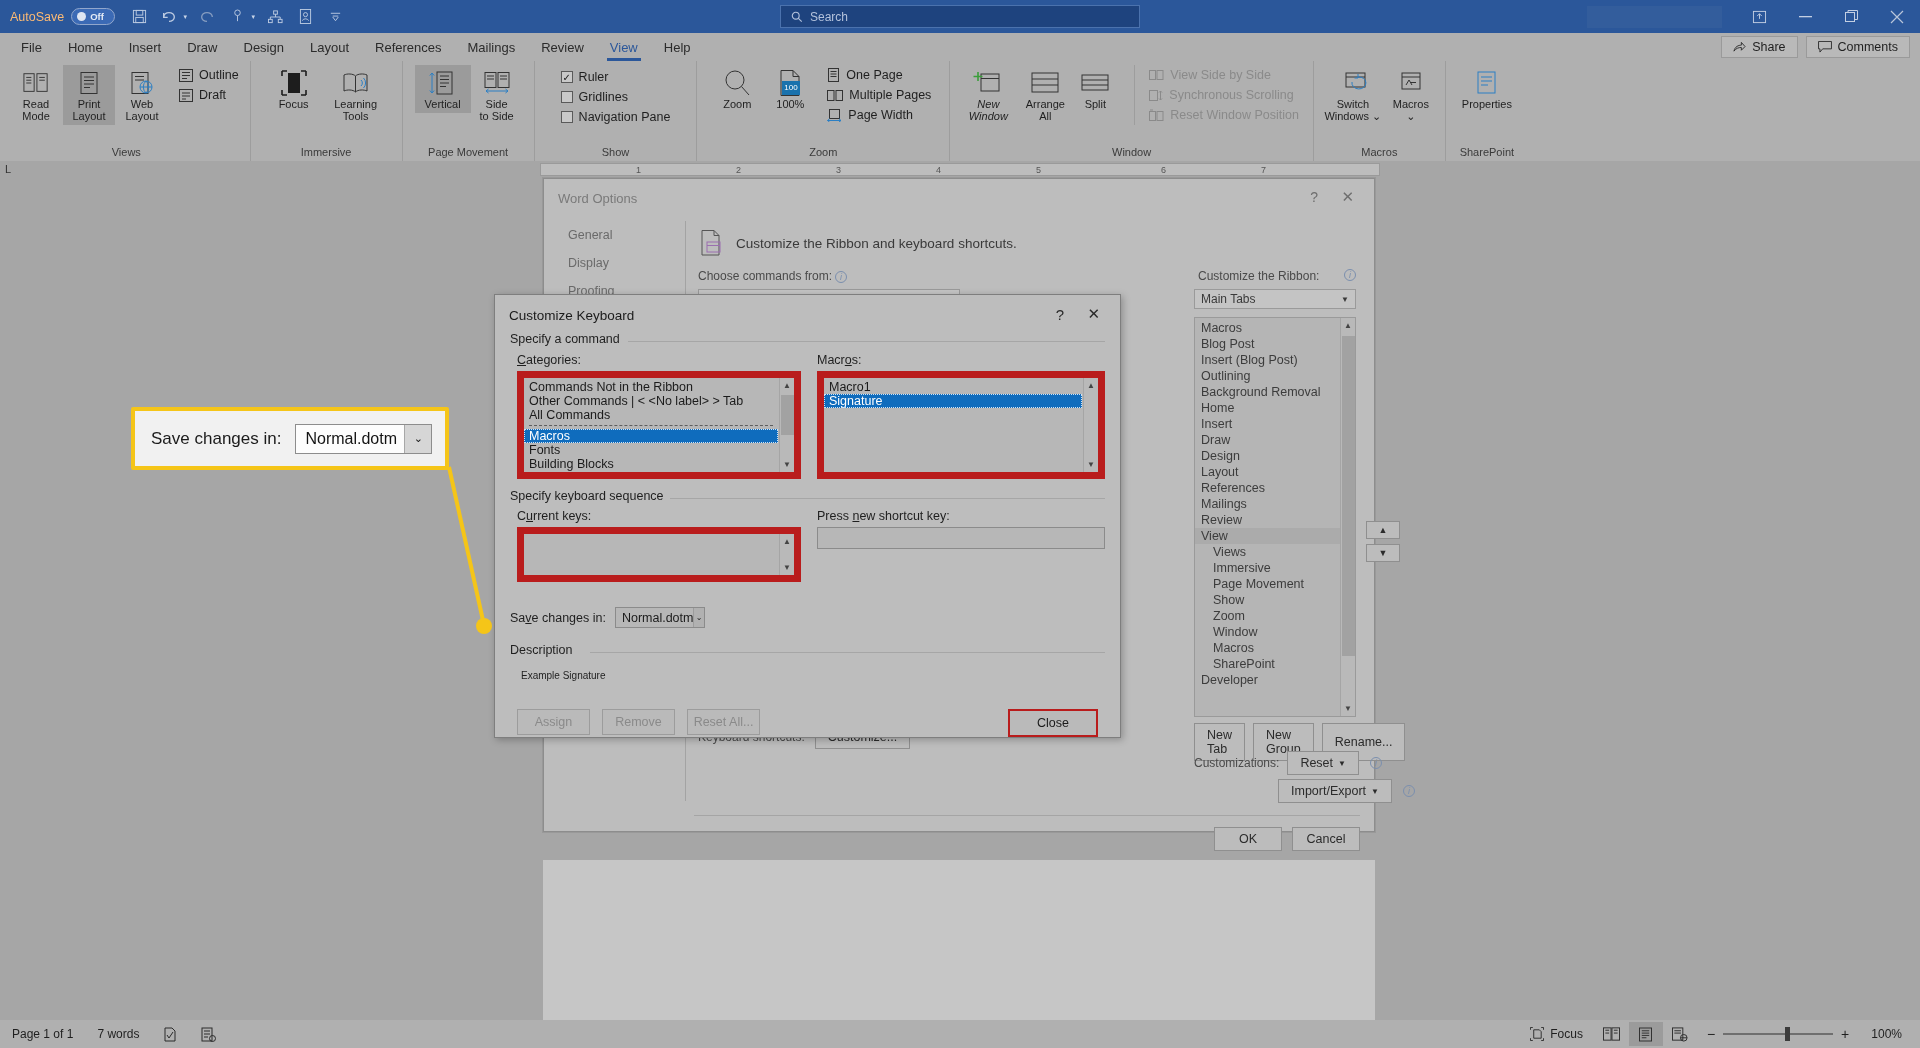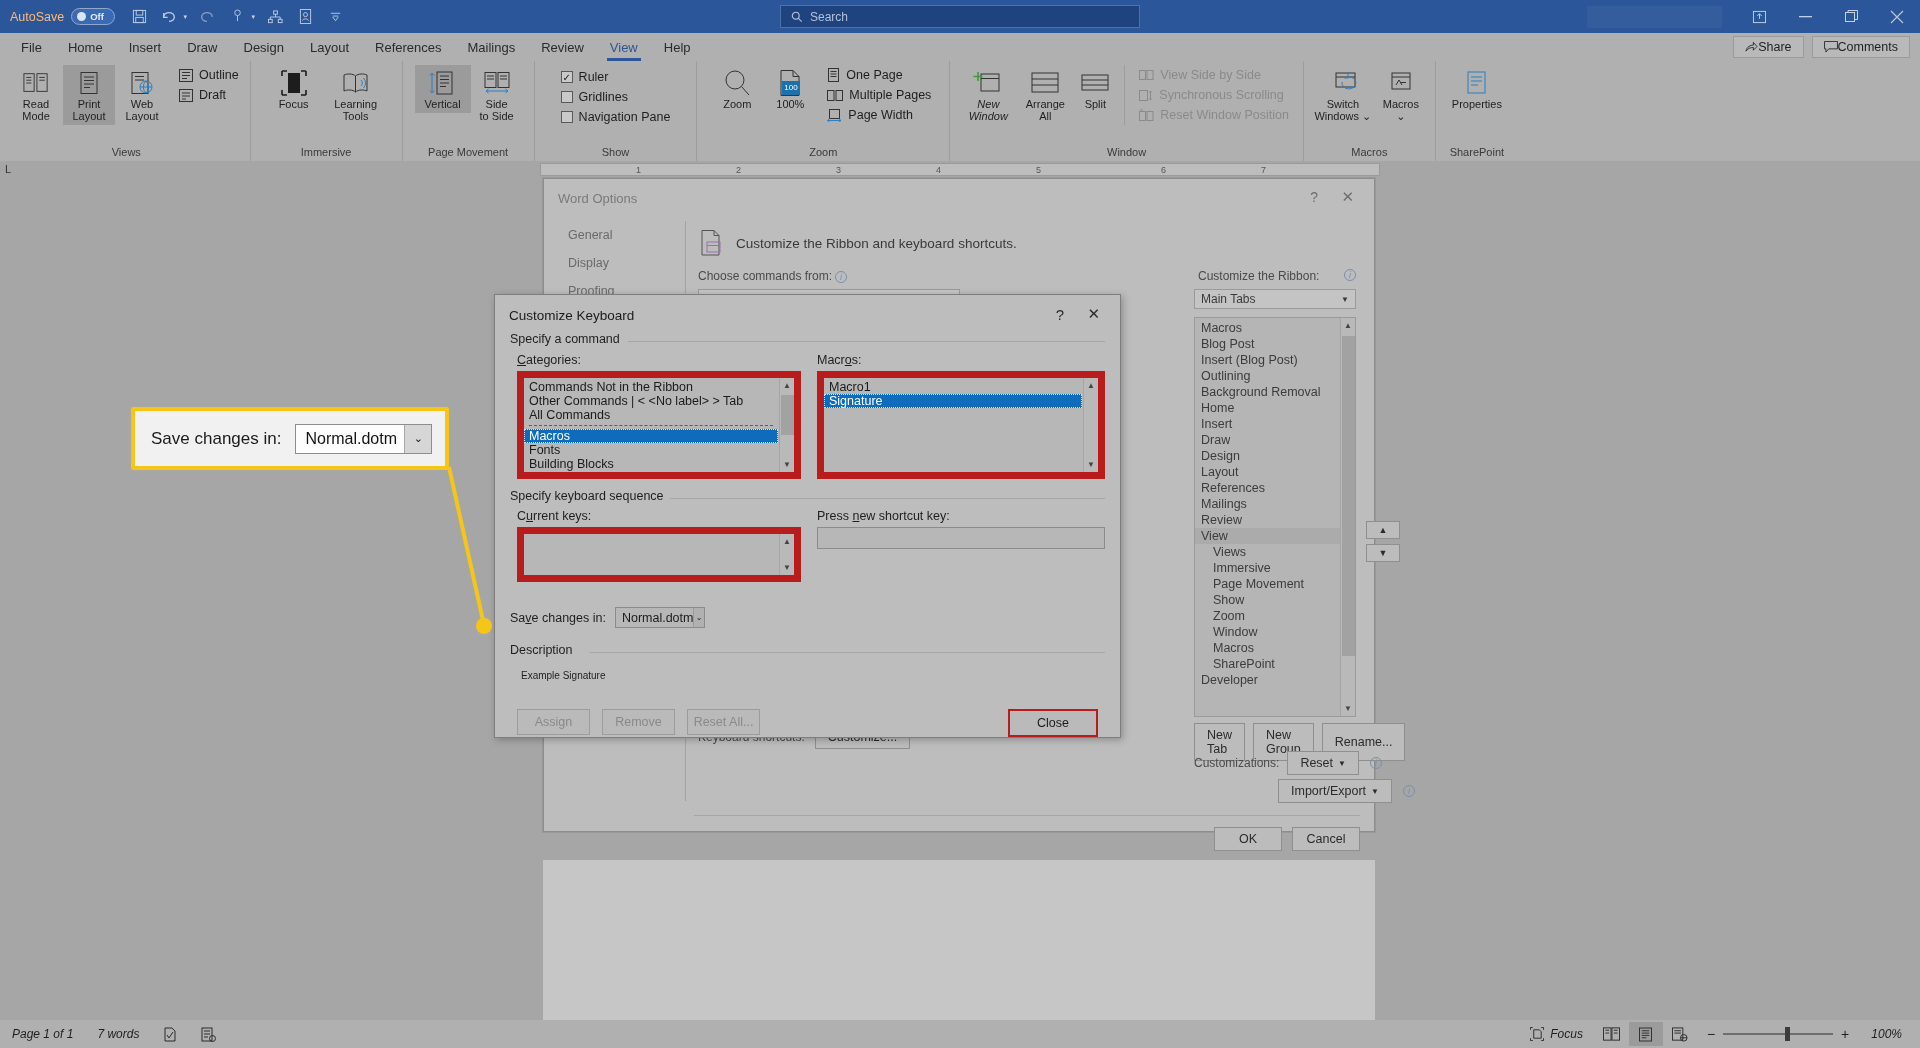--- a/index.html
+++ b/index.html
@@ -53,21 +53,21 @@
     font-size:13px; color:#2b2b2b;
   }
   .rtab{ padding:4px 13px; position:relative; white-space:nowrap;}
   .rtab.active{ color:#2b579a; }
   .rtab.active::after{
     content:''; position:absolute; left:10px; right:10px; bottom:-2px; height:2.5px;
     background:#2b579a;
   }
   .rtab-right{ position:absolute; right:10px; top:3px; display:flex; gap:8px;}
   .rbtn{ border:1px solid #9a9a9a; background:#b9b9b9; font-size:12.5px;
-         padding:3px 11px; display:flex; align-items:center; color:#1f1f1f;}
+         padding:3px 11px; display:flex; align-items:center; gap:6px; color:#1f1f1f;}
 
   
   #ribbon{
     position:absolute; left:0; top:61px; width:1920px; height:100px;
     background:#b0b0b0; display:flex; align-items:stretch;
   }
   .rgroup{ position:relative; display:flex; flex-direction:column; align-items:center;
            padding:0 7px; border-right:1px solid #9d9d9d;}
   .rgroup:last-child{border-right:none;}
   .rgroup .gcontent{ flex:1; display:flex; align-items:flex-start; padding-top:4px; gap:1px;}
@@ -96,21 +96,21 @@
   #vruler{ position:absolute; left:2px; top:180px; width:13px; height:130px;
            background:#bdbdbd; border:1px solid #9a9a9a;}
   #docarea{ position:absolute; left:0; top:178px; width:1920px; height:842px; background:#a6a6a6;}
   #page{ position:absolute; left:543px; top:860px; width:832px; height:160px; background:#c6c6c6;}
 
   
   #statusbar{
     position:absolute; left:0; top:1020px; width:1920px; height:28px;
     background:#b0b0b0; display:flex; align-items:center; font-size:12px; color:#1f1f1f;
   }
-  .sb-item{ padding:0 12px; display:flex; align-items:center; gap:6px;font-style:italic;}
+  .sb-item{ padding:0 12px; display:flex; align-items:center; gap:6px;}
   .sb-right{ position:absolute; right:0; display:flex; align-items:center; }
   .viewbtn{ width:34px;height:24px;display:flex;align-items:center;justify-content:center;}
   .viewbtn.sel{ background:#9b9b9b; }
   .zoomslider{ display:flex; align-items:center; gap:8px; padding:0 10px; }
   .zsline{ width:110px; height:2px; background:#6f6f6f; position:relative;}
   .zsknob{ position:absolute; left:62px; top:-6px; width:5px; height:14px; background:#3c3c3c;}
 
   
   #wordopts{
     position:absolute; left:543px; top:178px; width:832px; height:654px;
@@ -522,21 +522,21 @@
       </div>
       <div class="bigbtn" style="width:42px;">
         <span class="ic">
           <svg width="30" height="22" viewBox="0 0 30 22">
               <rect x="2" y="3" width="26" height="15" fill="none" stroke="#333"></rect>
               <path d="M2 8 H28 M2 13 H28" stroke="#333"></path>
             </svg>
         </span>
         <span>Split</span>
       </div>
-      <div class="col" style="margin-left:7px; border-left:1px solid #9d9d9d; padding-left:10px;">
+      <div class="col" style="margin-left:17px; border-left:1px solid #9d9d9d; padding-left:10px;">
         <div class="smallrow dis">
           <svg width="15" height="13" viewBox="0 0 15 13">
               <rect x="0.5" y="1.5" width="6" height="9" fill="none" stroke="#8a8a8a"></rect>
               <rect x="8" y="1.5" width="6" height="9" fill="none" stroke="#8a8a8a"></rect>
             </svg>
           <span>View Side by Side</span>
         </div>
         <div class="smallrow dis">
           <svg width="14" height="13" viewBox="0 0 14 13">
               <rect x="0.5" y="1.5" width="8" height="10" fill="none" stroke="#8a8a8a"></rect>

